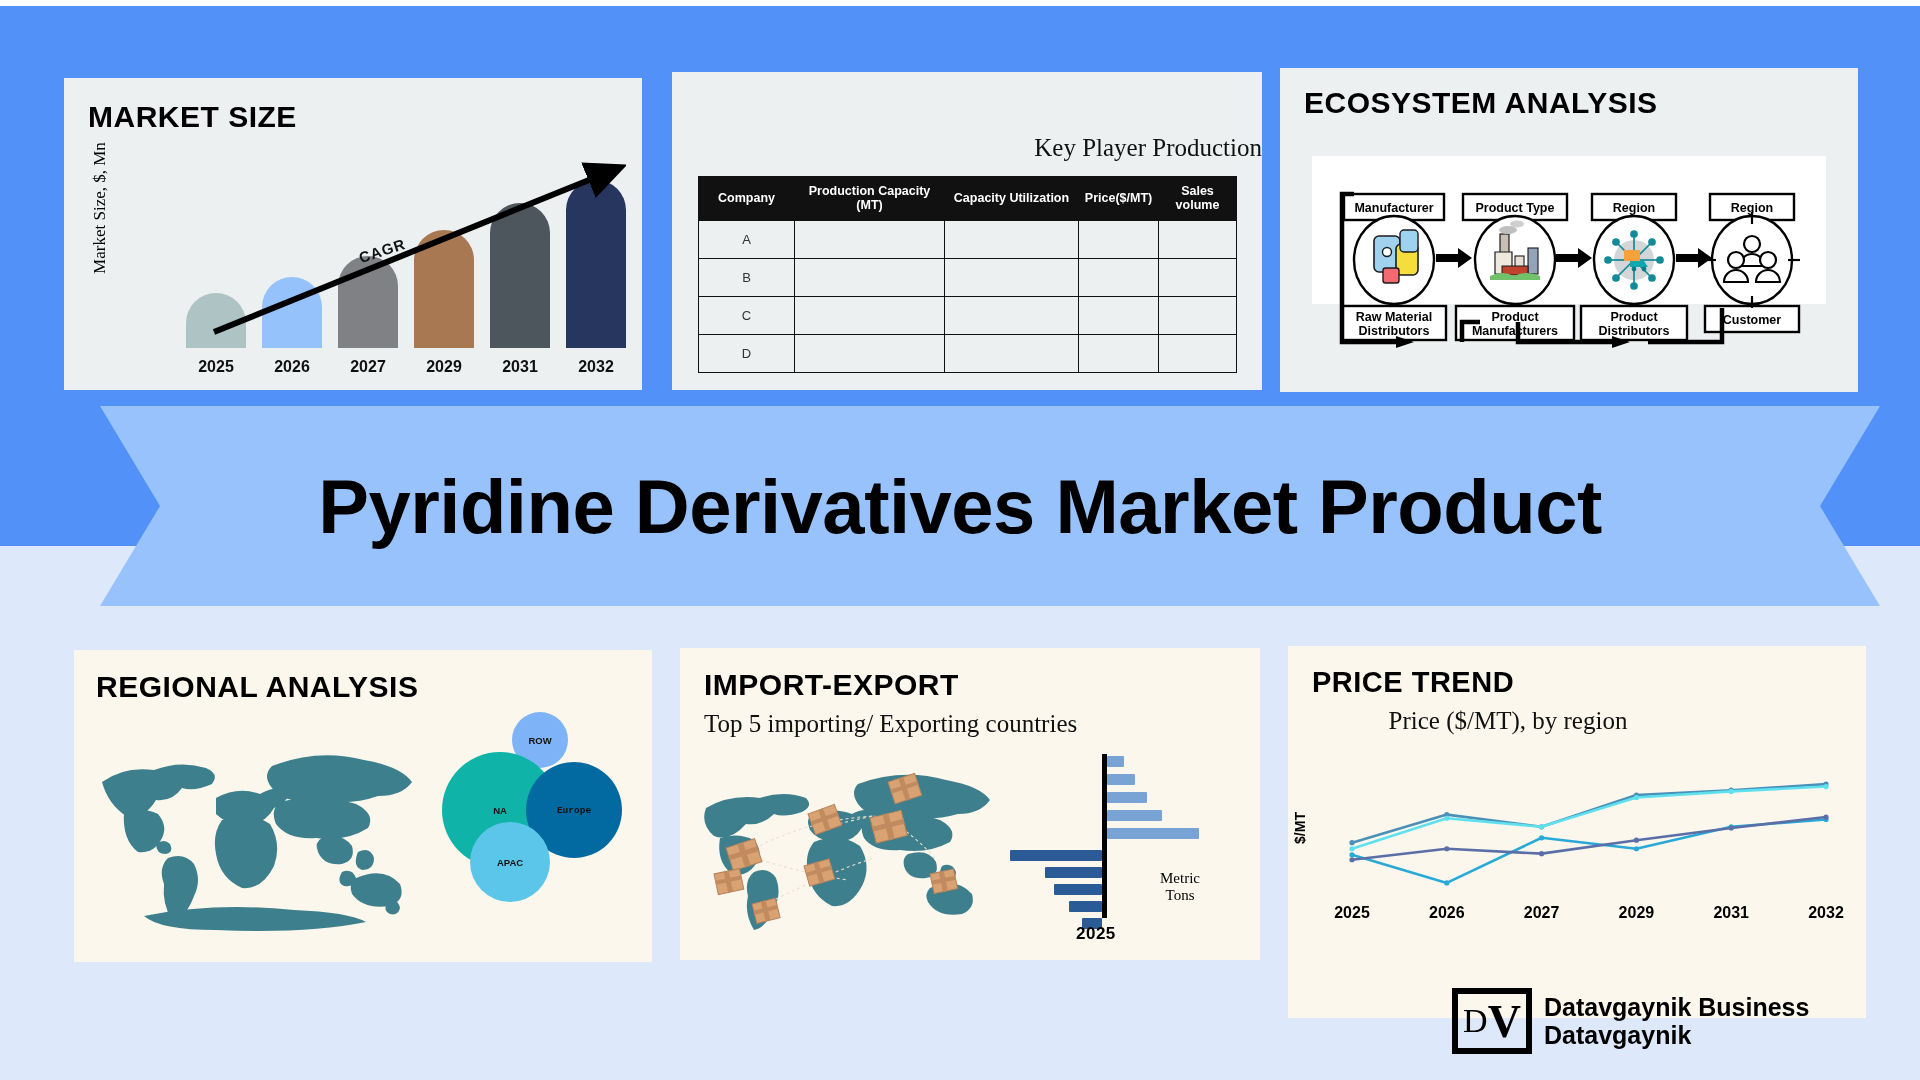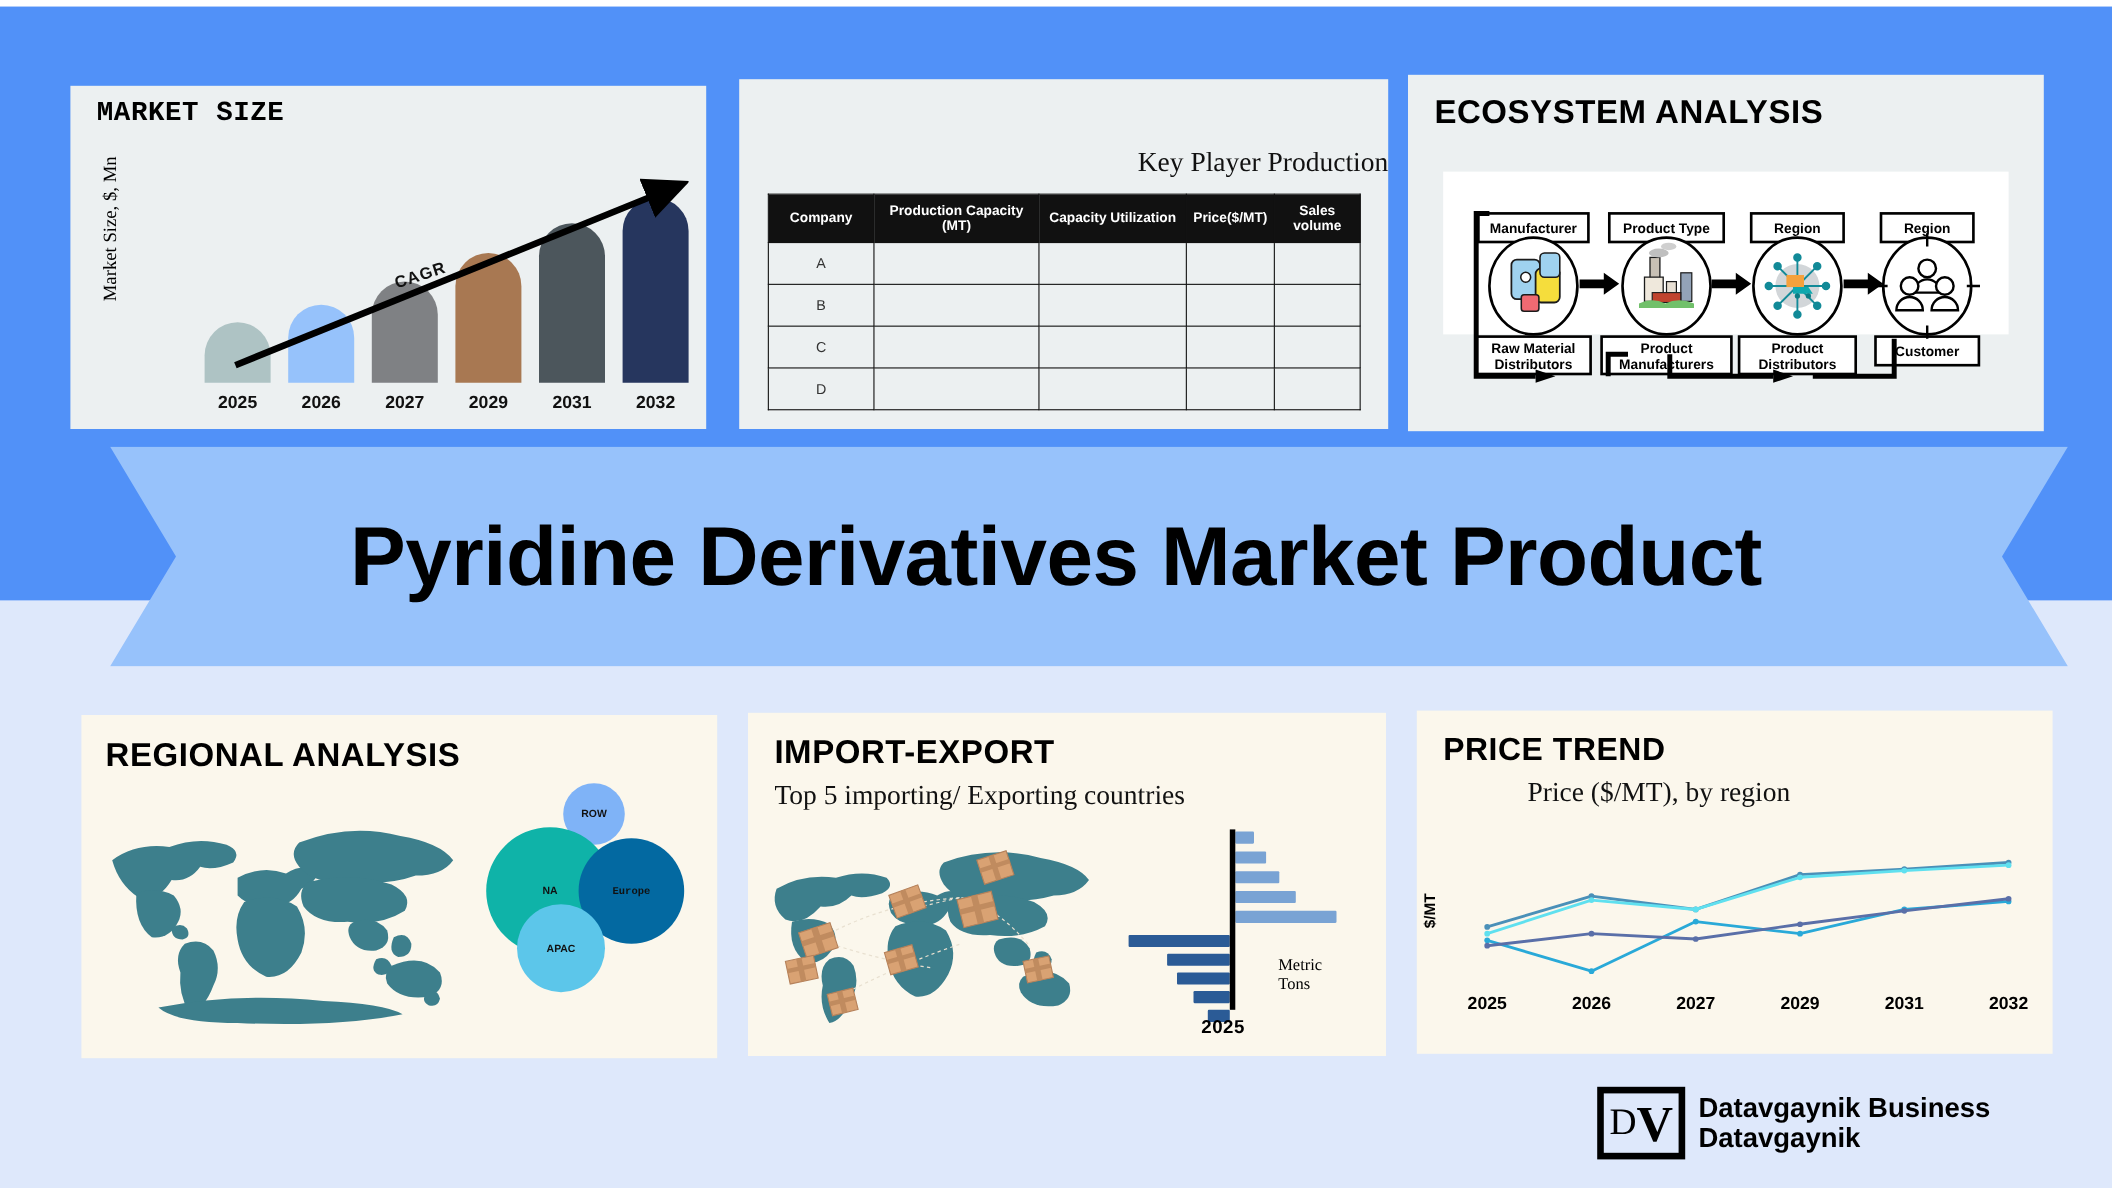--- a/index.html
+++ b/index.html
@@ -31,21 +31,21 @@
     letter-spacing:0.5px;
     color:#000;
   }
   .panel-sub{
     font-family:"Liberation Serif", serif;
     color:#111;
   }
 
   
   #market-size{ left:64px; top:78px; width:578px; height:312px; }
-  #market-size .panel-title{ font-size:25px; position:absolute; left:24px; top:10px;font-family:Liberation Mono, monospace; }
+  #market-size .panel-title{ font-size:30px; position:absolute; left:24px; top:22px; }
   .ms-ylabel{
     position:absolute; left:-44px; top:120px; width:160px;
     transform:rotate(-90deg);
     font-family:"Liberation Serif", serif; font-size:17px; text-align:center;
   }
   .ms-chart{ position:absolute; left:122px; top:82px; width:440px; height:220px; }
   .ms-bars{ position:absolute; left:0; bottom:32px; width:440px; height:185px; display:flex; align-items:flex-end; gap:16px; }
   .ms-barwrap{ flex:1; display:flex; flex-direction:column; align-items:center; height:100%; justify-content:flex-end; }
   .ms-bar{ width:100%; border-radius:32px 32px 0 0; }
   .ms-xlabels{ position:absolute; left:0; bottom:4px; width:440px; display:flex; gap:16px; }
@@ -83,30 +83,30 @@
   .reg-map{ position:absolute; left:10px; top:70px; width:340px; height:220px; }
   .bubbles{ position:absolute; left:368px; top:62px; width:200px; height:230px; }
   .bubble{ position:absolute; border-radius:50%; display:flex; align-items:center; justify-content:center;
            font-size:9.5px; font-weight:bold; color:#111; }
 
   
   #importexport{ left:680px; top:648px; width:580px; height:312px; }
   #importexport .panel-title{ font-size:30px; position:absolute; left:24px; top:20px; }
   #importexport .panel-sub{ position:absolute; left:24px; top:62px; font-size:25px; }
   .ie-map{ position:absolute; left:12px; top:108px; width:320px; height:180px; }
-  .tornado{ position:absolute; left:330px; top:100px; width:220px; height:200px; }
+  .tornado{ position:absolute; left:314px; top:100px; width:220px; height:200px;text-align:center; }
   .tor-axis{ position:absolute; left:108px; top:6px; width:5px; height:164px; background:#000; }
   .tor-row{ position:absolute; height:11px; border-radius:1px; }
   .tor-right{ background:#79a3d4; left:113px; }
   .tor-left{ background:#2b5b96; }
   .metric-tons{ position:absolute; left:152px; top:122px; font-family:"Liberation Serif", serif; font-size:15px; }
   .tor-year{ position:absolute; left:82px; top:176px; font-size:17px; font-weight:bold; letter-spacing:0.5px; }
 
   
-  #pricetrend{ left:1288px; top:646px; width:578px; height:312px; }
+  #pricetrend{ left:1288px; top:646px; width:578px; height:372px; }
   #pricetrend .panel-title{ font-size:29px; position:absolute; left:24px; top:20px; }
   #pricetrend .panel-sub{ position:absolute; left:60px; top:60px; width:320px; text-align:center; font-size:25px; line-height:1.2; }
   .pt-ylabel{ position:absolute; left:-4px; top:174px; font-size:14px; font-weight:bold; transform:rotate(-90deg); }
   .pt-chart{ position:absolute; left:46px; top:128px; width:510px; height:130px; }
   .pt-xlabels{ position:absolute; left:46px; top:258px; width:510px; }
   .pt-xlabels span{ position:absolute; font-size:16px; font-weight:bold; transform:translateX(-50%); }
 
   
   .ribbon{
     position:absolute; left:40px; top:406px; width:1840px; height:200px;

